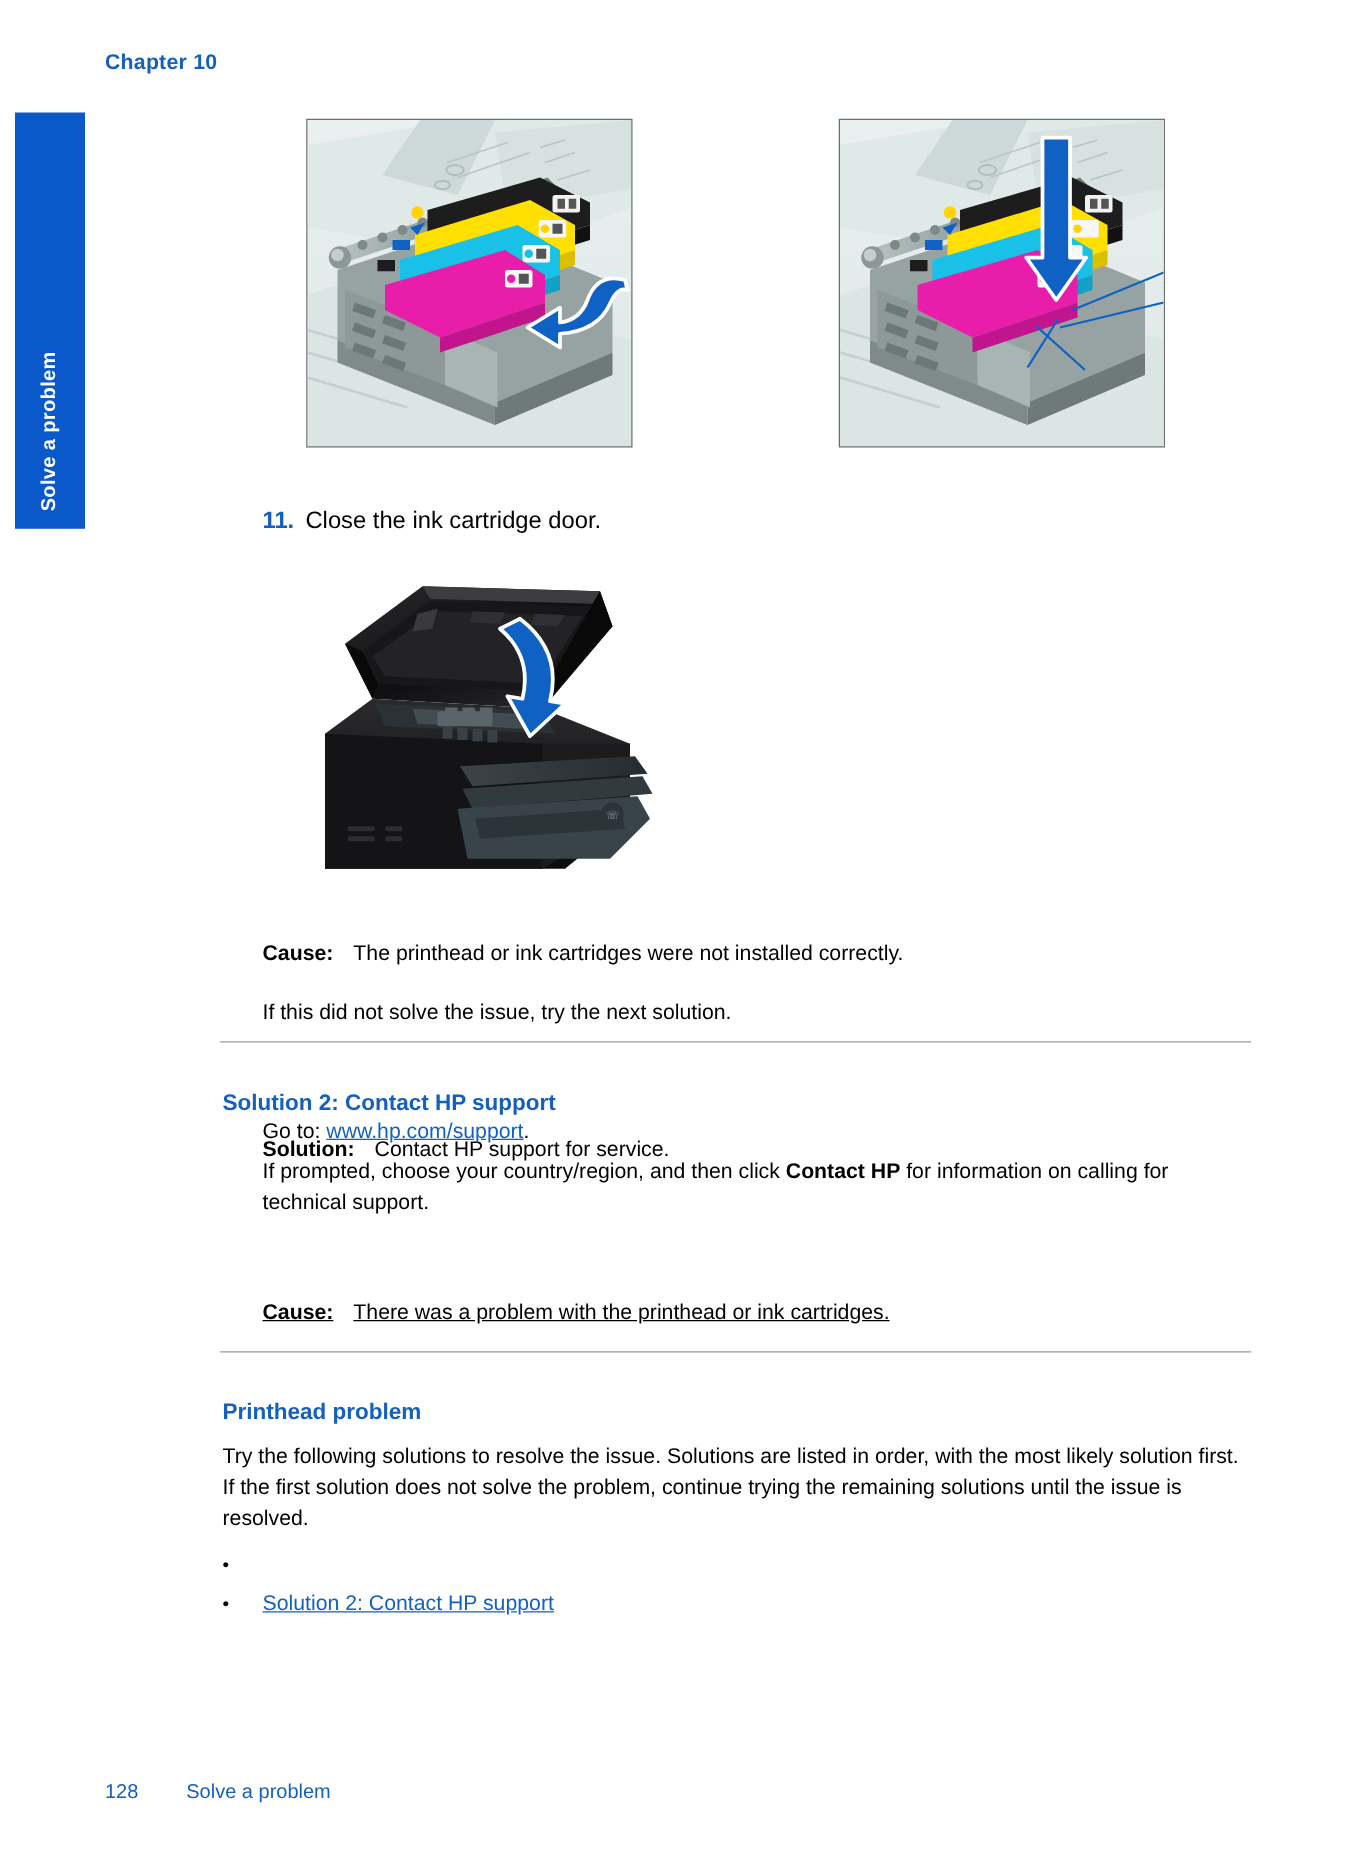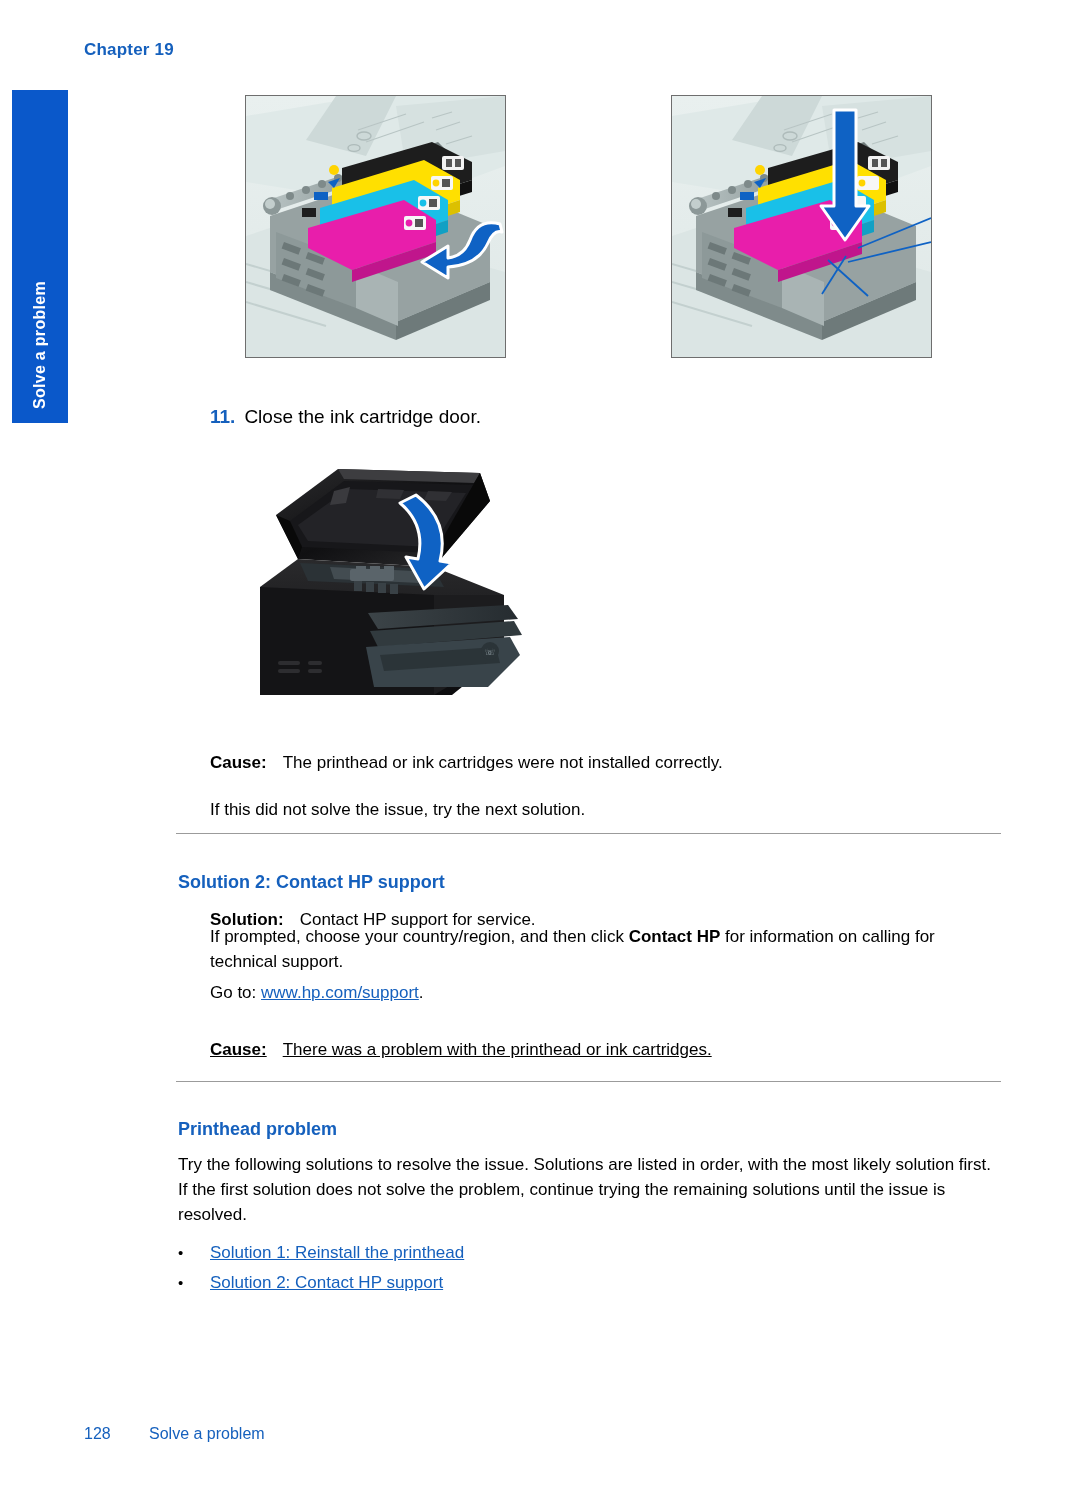--- a/index.html
+++ b/index.html
@@ -151,21 +151,21 @@
   .footer-page { width: 65px; }
 
   
   
   
   .fig-cartridge svg, .fig-printer svg { display: block; }
 </style>
 </head>
 <body>
 
-<div class="chapter-header">Chapter 19</div>
+<div class="chapter-header">Chapter 10</div>
 
 <div class="side-tab">
   <span class="side-tab-label">Solve a problem</span>
 </div>
 
 <div class="fig-cartridge fig-left">
   <svg width="259" height="261" viewBox="0 0 259 261">
     <defs>
       <linearGradient id="bgL" x1="0" y1="0" x2="0" y2="1">
         <stop offset="0" stop-color="#e9f0ef"></stop>
@@ -428,42 +428,41 @@
 <div class="para indent" style="top:797px;">If this did not solve the issue, try the next solution.</div>
 
 <div class="rule" style="top:833px;"></div>
 
 <div class="h-solution" style="top:872px;">Solution 2: Contact HP support</div>
 
 <div class="para indent" style="top:907px;">
   <span class="lbl">Solution:</span><span class="lbl-gap"></span><span>Contact HP support for service.</span>
 </div>
 
-<div class="para indent" style="top:980px;">
+<div class="para indent" style="top:892px;">
   <span>Go to: </span><a class="link" href="#">www.hp.com/support</a><span>.</span>
 </div>
 
 <div class="para indent" style="top:924px;">
   <span>If prompted, choose your country/region, and then click </span><span class="lbl">Contact HP</span><span> for information on calling for technical support.</span>
 </div>
 
 <div class="para indent" style="top:1037px;text-decoration:underline;">
   <span class="lbl">Cause:</span><span class="lbl-gap"></span><span>There was a problem with the printhead or ink cartridges.</span>
 </div>
 
 <div class="rule" style="top:1081px;"></div>
 
 <div class="h-solution" style="top:1119px;">Printhead problem</div>
 
 <div class="para full" style="top:1152px;">Try the following solutions to resolve the issue. Solutions are listed in order, with the most likely solution first. If the first solution does not solve the problem, continue trying the remaining solutions until the issue is resolved.</div>
 
 <div class="bullets">
   <div class="bullet-row">
     <span class="bullet-dot">•</span>
-    <a class="link" href="#">Solution 1: Reinstall the printhead</a>
   </div>
   <div class="bullet-row">
     <span class="bullet-dot">•</span>
     <a class="link" href="#">Solution 2: Contact HP support</a>
   </div>
 </div>
 
 <div class="footer">
   <span class="footer-page">128</span>
   <span>Solve a problem</span>

